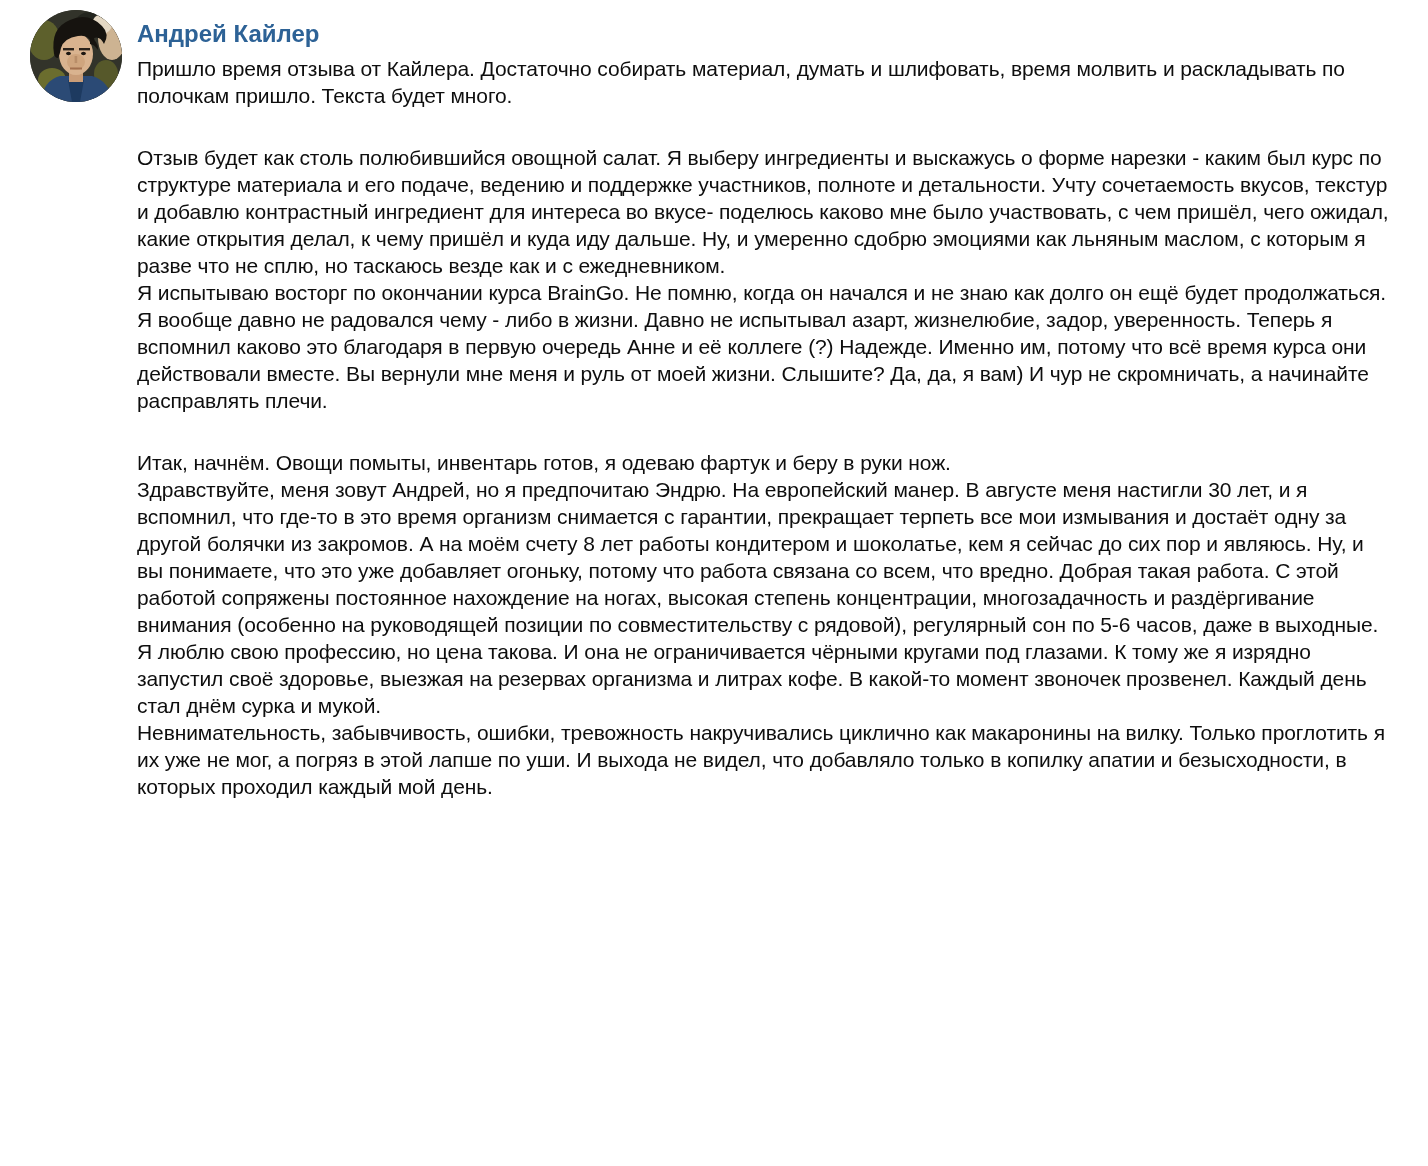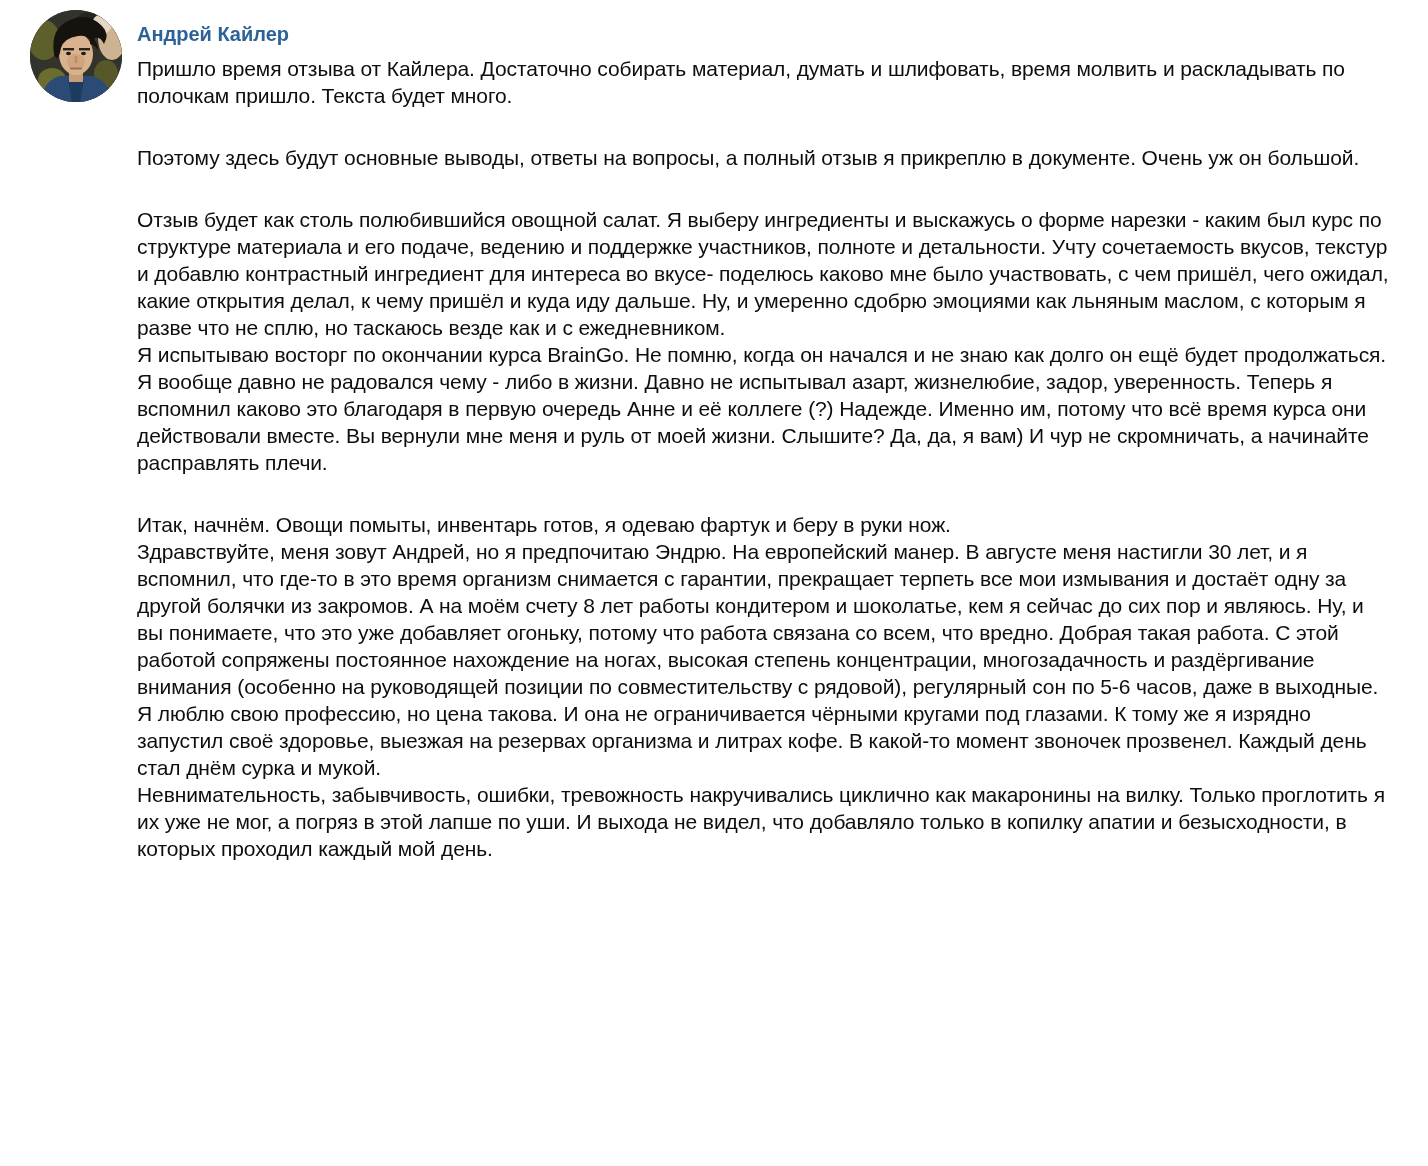--- a/index.html
+++ b/index.html
@@ -31,21 +31,21 @@
   }
   .avatar svg { display: block; width: 92px; height: 92px; }
   .content {
     margin-left: 15px;
     width: 1253px;
     max-width: 1253px;
   }
   .author {
     display: inline-block;
     margin-top: 11px;
-    font-size: 20px;
+    font-size: 24px;
     font-weight: bold;
     line-height: 26px;
     color: #2d6296;
     text-decoration: none;
     cursor: pointer;
   }
   .post-text {
     margin-top: 8px;
   }
   .para {
@@ -97,21 +97,20 @@
 
         <path d="M24 44 Q20 18 40 10 Q58 2 72 16 Q80 24 74 34 Q70 26 64 28 Q66 34 62 33 Q58 24 48 26 Q34 28 31 38 Q30 44 28 48 Q25 48 24 44 Z" fill="#16130f"></path>
         <path d="M60 28 Q68 30 68 40 Q64 34 60 34 Z" fill="#16130f"></path>
       </svg>
     </a>
 
     <div class="content">
       <a class="author">Андрей Кайлер</a>
       <div class="post-text">
           <p class="para">Пришло время отзыва от Кайлера. Достаточно собирать материал, думать и шлифовать, время молвить и раскладывать по полочкам пришло. Текста будет много.</p>
-          <p class="para">Поэтому здесь будут основные выводы, ответы на вопросы, а полный отзыв я прикреплю в документе. Очень уж он большой.</p>
           <p class="para">Отзыв будет как столь полюбившийся овощной салат. Я выберу ингредиенты и выскажусь о форме нарезки - каким был курс по структуре материала и его подаче, ведению и поддержке участников, полноте и детальности. Учту сочетаемость вкусов, текстур и добавлю контрастный ингредиент для интереса во вкусе- поделюсь каково мне было участвовать, с чем пришёл, чего ожидал, какие открытия делал, к чему пришёл и куда иду дальше. Ну, и умеренно сдобрю эмоциями как льняным маслом, с которым я разве что не сплю, но таскаюсь везде как и с ежедневником.
 Я испытываю восторг по окончании курса BrainGo. Не помню, когда он начался и не знаю как долго он ещё будет продолжаться. Я вообще давно не радовался чему - либо в жизни. Давно не испытывал азарт, жизнелюбие, задор, уверенность. Теперь я вспомнил каково это благодаря в первую очередь Анне и её коллеге (?) Надежде. Именно им, потому что всё время курса они действовали вместе. Вы вернули мне меня и руль от моей жизни. Слышите? Да, да, я вам) И чур не скромничать, а начинайте расправлять плечи.</p>
           <p class="para">Итак, начнём. Овощи помыты, инвентарь готов, я одеваю фартук и беру в руки нож.
 Здравствуйте, меня зовут Андрей, но я предпочитаю Эндрю. На европейский манер. В августе меня настигли 30 лет, и я вспомнил, что где-то в это время организм снимается с гарантии, прекращает терпеть все мои измывания и достаёт одну за другой болячки из закромов. А на моём счету 8 лет работы кондитером и шоколатье, кем я сейчас до сих пор и являюсь. Ну, и вы понимаете, что это уже добавляет огоньку, потому что работа связана со всем, что вредно. Добрая такая работа. С этой работой сопряжены постоянное нахождение на ногах, высокая степень концентрации, многозадачность и раздёргивание внимания (особенно на руководящей позиции по совместительству с рядовой), регулярный сон по 5-6 часов, даже в выходные. Я люблю свою профессию, но цена такова. И она не ограничивается чёрными кругами под глазами. К тому же я изрядно запустил своё здоровье, выезжая на резервах организма и литрах кофе. В какой-то момент звоночек прозвенел. Каждый день стал днём сурка и мукой.
 Невнимательность, забывчивость, ошибки, тревожность накручивались циклично как макаронины на вилку. Только проглотить я их уже не мог, а погряз в этой лапше по уши. И выхода не видел, что добавляло только в копилку апатии и безысходности, в которых проходил каждый мой день.</p>
         </div>
     </div>
 
   </div>
 </div>

